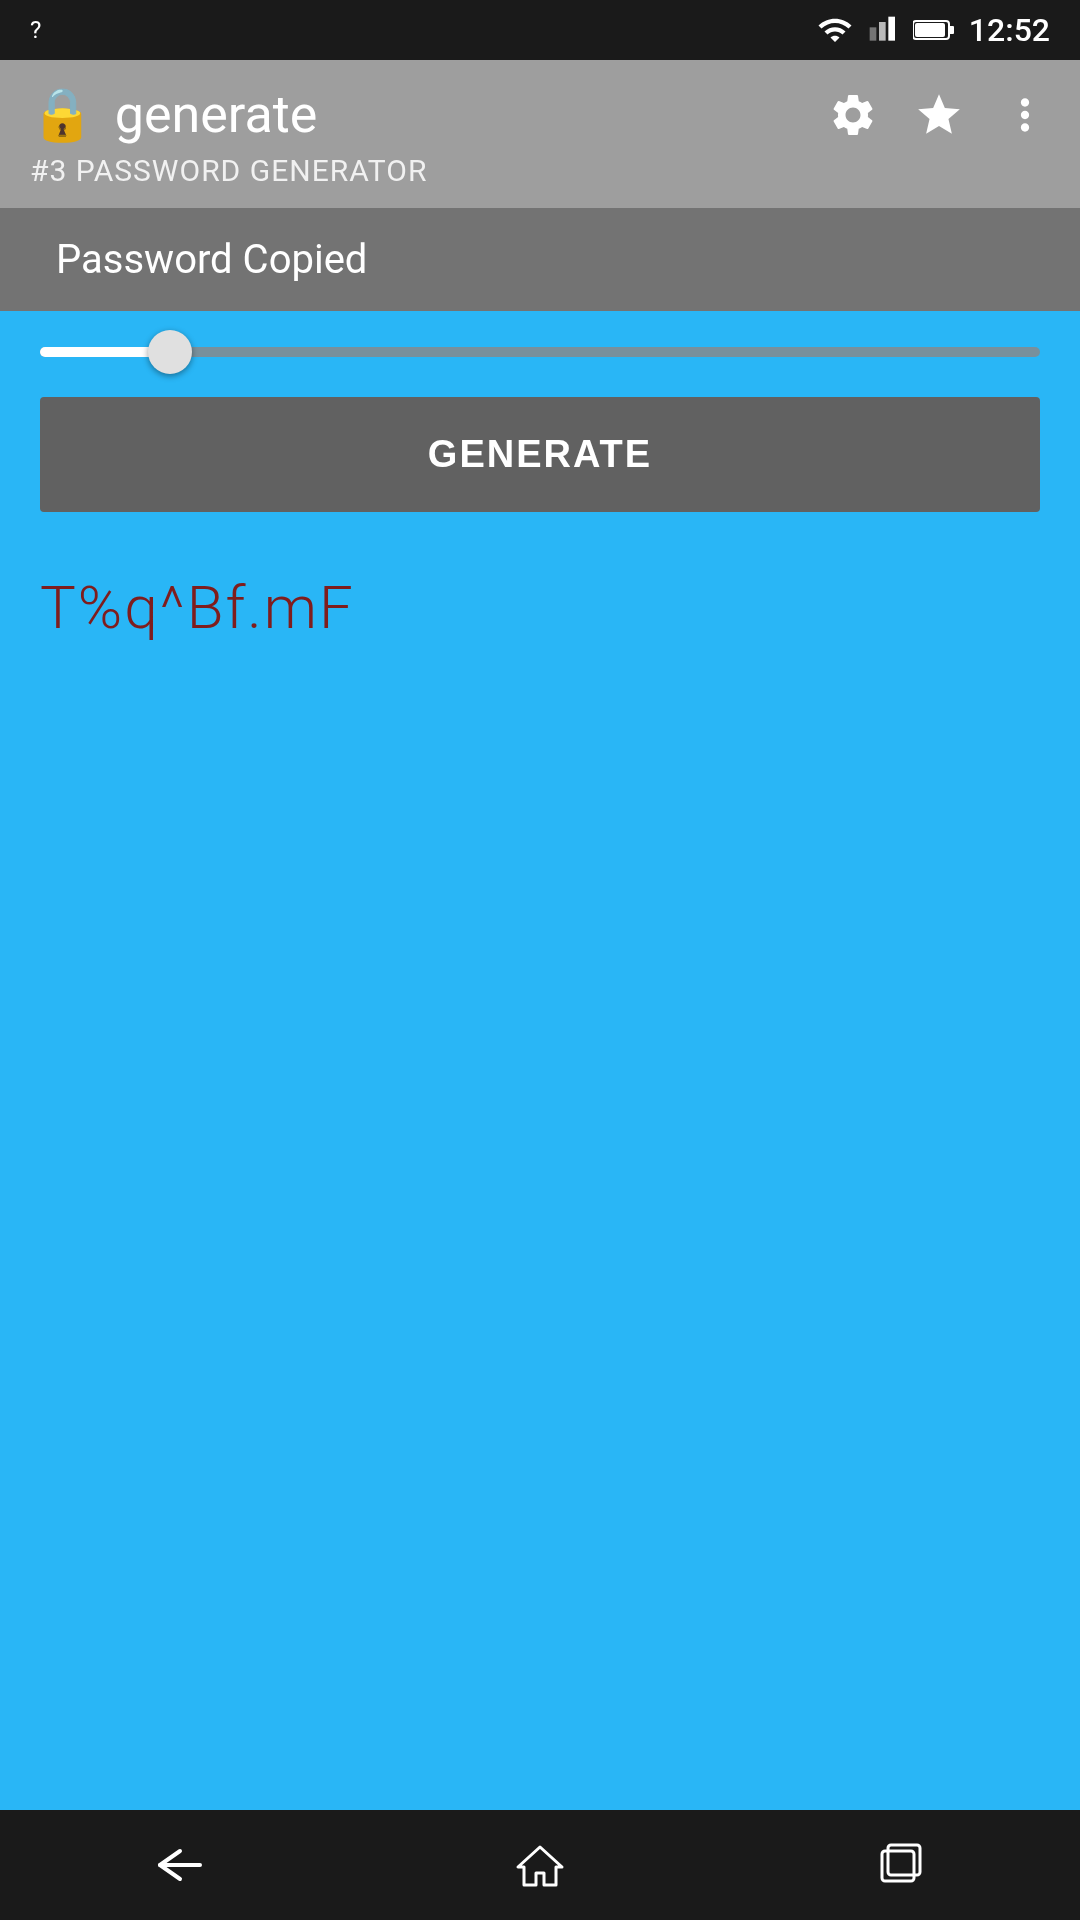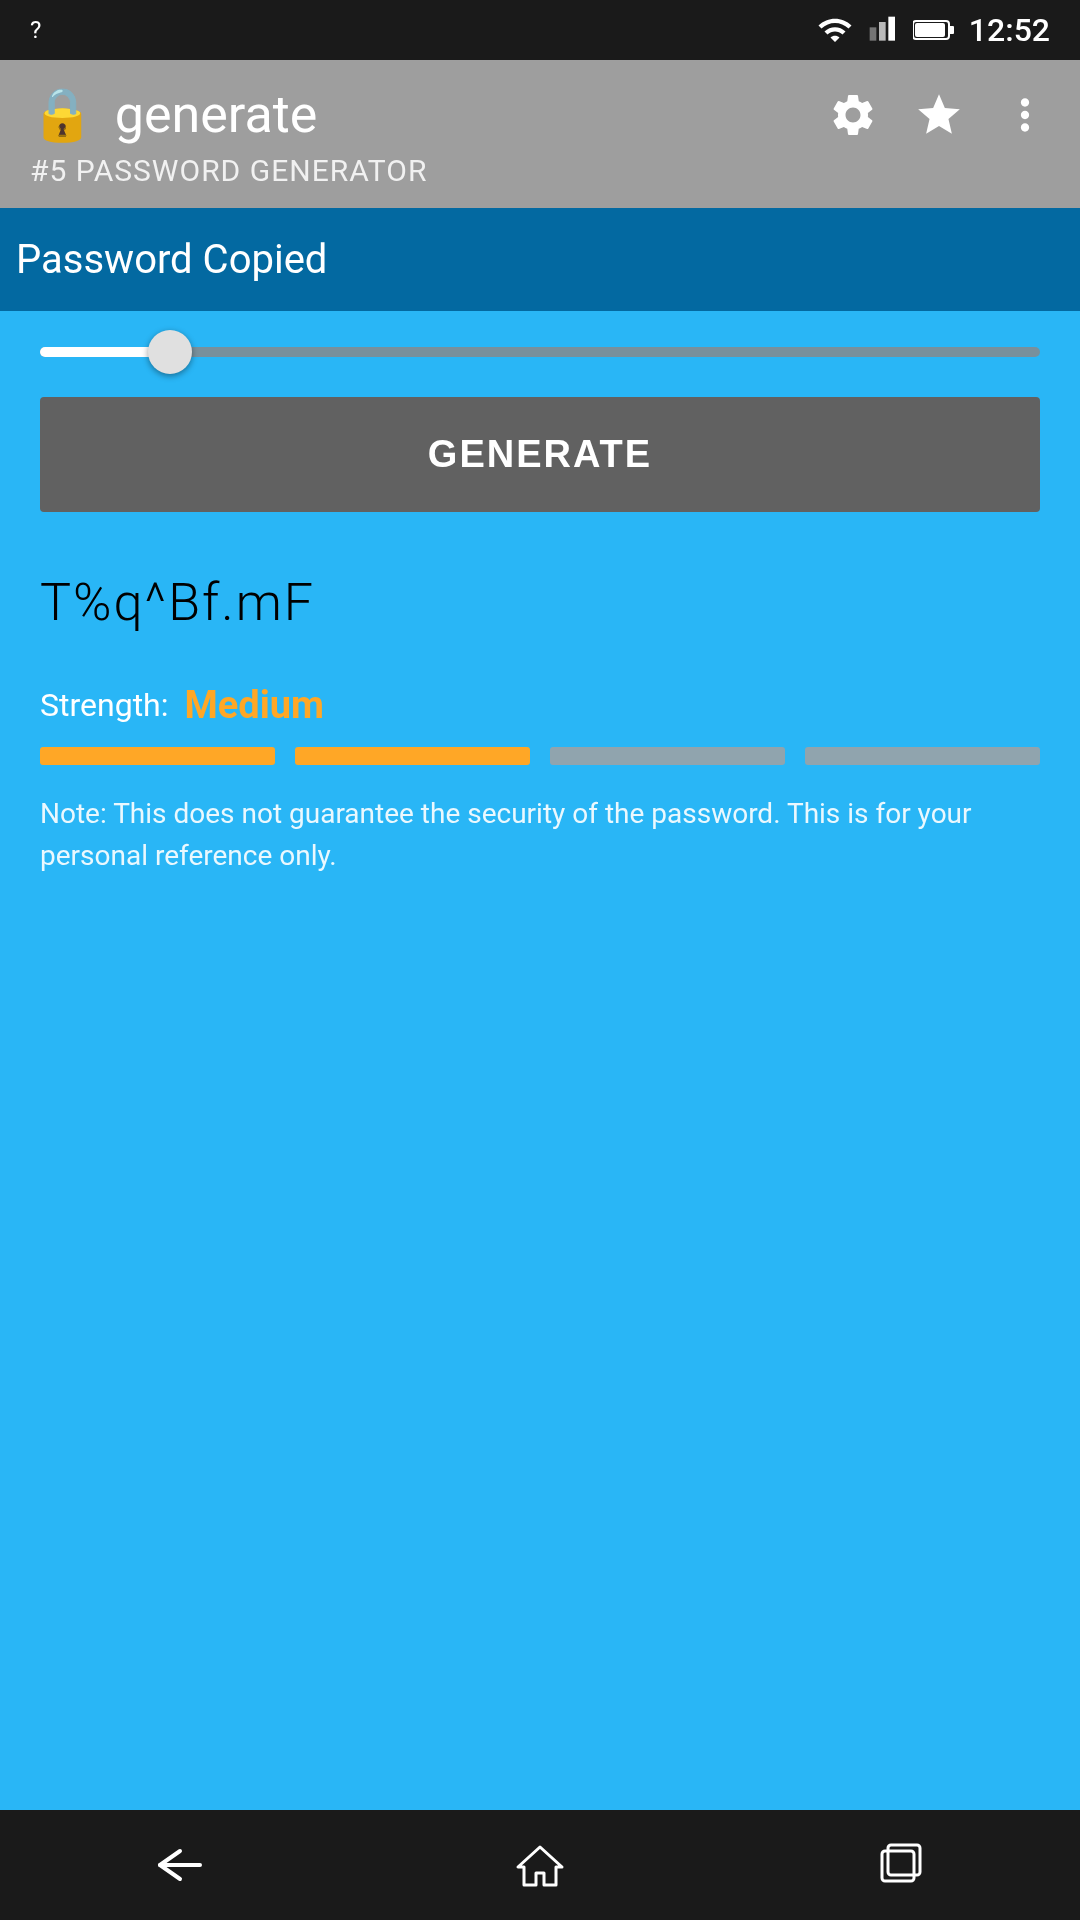--- a/index.html
+++ b/index.html
@@ -94,22 +94,22 @@
       color: rgba(255,255,255,0.85);
       font-size: 30px;
       font-weight: 400;
       letter-spacing: 1px;
       margin-top: 6px;
     }
 
     
     .notification-banner {
       width: 100%;
-      background: #0369a1;
-      padding: 28px 16px;
+      background: #737373;
+      padding: 28px 56px;
       flex-shrink: 0;
     }
 
     .notification-text {
       color: white;
       font-size: 40px;
       font-weight: 400;
     }
 
     
@@ -172,22 +172,22 @@
       cursor: pointer;
       border-radius: 4px;
     }
 
     
     .password-display {
       padding: 20px 40px 30px 40px;
     }
 
     .password-text {
-      color: #000000;
-      font-size: 52px;
+      color: #7f1d1d;
+      font-size: 60px;
       font-weight: 300;
       letter-spacing: 2px;
     }
 
     
     .strength-section {
       padding: 20px 40px;
     }
 
     .strength-label-row {
@@ -293,21 +293,21 @@
         <path d="M19.14,12.94c0.04-0.3,0.06-0.61,0.06-0.94c0-0.32-0.02-0.64-0.07-0.94l2.03-1.58c0.18-0.14,0.23-0.41,0.12-0.61 l-1.92-3.32c-0.12-0.22-0.37-0.29-0.59-0.22l-2.39,0.96c-0.5-0.38-1.03-0.7-1.62-0.94L14.4,2.81c-0.04-0.24-0.24-0.41-0.48-0.41 h-3.84c-0.24,0-0.43,0.17-0.47,0.41L9.25,5.35C8.66,5.59,8.12,5.92,7.63,6.29L5.24,5.33c-0.22-0.08-0.47,0-0.59,0.22L2.74,8.87 C2.62,9.08,2.66,9.34,2.86,9.48l2.03,1.58C4.84,11.36,4.8,11.69,4.8,12s0.02,0.64,0.07,0.94l-2.03,1.58 c-0.18,0.14-0.23,0.41-0.12,0.61l1.92,3.32c0.12,0.22,0.37,0.29,0.59,0.22l2.39-0.96c0.5,0.38,1.03,0.7,1.62,0.94l0.36,2.54 c0.05,0.24,0.24,0.41,0.48,0.41h3.84c0.24,0,0.44-0.17,0.47-0.41l0.36-2.54c0.59-0.24,1.13-0.56,1.62-0.94l2.39,0.96 c0.22,0.08,0.47,0,0.59-0.22l1.92-3.32c0.12-0.22,0.07-0.47-0.12-0.61L19.14,12.94z M12,15.6c-1.98,0-3.6-1.62-3.6-3.6 s1.62-3.6,3.6-3.6s3.6,1.62,3.6,3.6S13.98,15.6,12,15.6z"></path>
       </svg>
       <svg width="50" height="50" viewBox="0 0 24 24" fill="white" style="cursor:pointer;">
         <path d="M12 17.27L18.18 21l-1.64-7.03L22 9.24l-7.19-.61L12 2 9.19 8.63 2 9.24l5.46 4.73L5.82 21z"></path>
       </svg>
       <svg width="50" height="50" viewBox="0 0 24 24" fill="white" style="cursor:pointer;">
         <path d="M12 8c1.1 0 2-.9 2-2s-.9-2-2-2-2 .9-2 2 .9 2 2 2zm0 2c-1.1 0-2 .9-2 2s.9 2 2 2 2-.9 2-2-.9-2-2-2zm0 6c-1.1 0-2 .9-2 2s.9 2 2 2 2-.9 2-2-.9-2-2-2z"></path>
       </svg>
     </div>
   </div>
-  <div class="app-subtitle">#5 PASSWORD GENERATOR</div>
+  <div class="app-subtitle">#3 PASSWORD GENERATOR</div>
 </div>
 
 <div class="notification-banner">
   <span class="notification-text">Password Copied</span>
 </div>
 
 <div class="main-content">
 
   <div class="slider-area">
     <div class="slider-track">
@@ -317,33 +317,20 @@
   </div>
 
   <div class="buttons-row">
     <button class="btn-generate">GENERATE</button>
   </div>
 
   <div class="password-display">
     <span class="password-text">T%q^Bf.mF</span>
   </div>
 
-  <div class="strength-section">
-    <div class="strength-label-row">
-      <span class="strength-label">Strength:</span>
-      <span class="strength-value">Medium</span>
-    </div>
-    <div class="strength-bars">
-      <div class="strength-bar active"></div>
-      <div class="strength-bar active"></div>
-      <div class="strength-bar inactive"></div>
-      <div class="strength-bar inactive"></div>
-    </div>
-    <p class="strength-note">Note: This does not guarantee the security of the password. This is for your personal reference only.</p>
-  </div>
 
 </div>
 
 <div class="nav-bar">
   <div class="nav-btn">
     <svg width="56" height="44" viewBox="0 0 56 44" fill="none">
       <path d="M28 8 L8 22 L28 36" stroke="white" stroke-width="4" stroke-linecap="round" stroke-linejoin="round" fill="none"></path>
       <path d="M8 22 L48 22" stroke="white" stroke-width="4" stroke-linecap="round"></path>
     </svg>
   </div>

